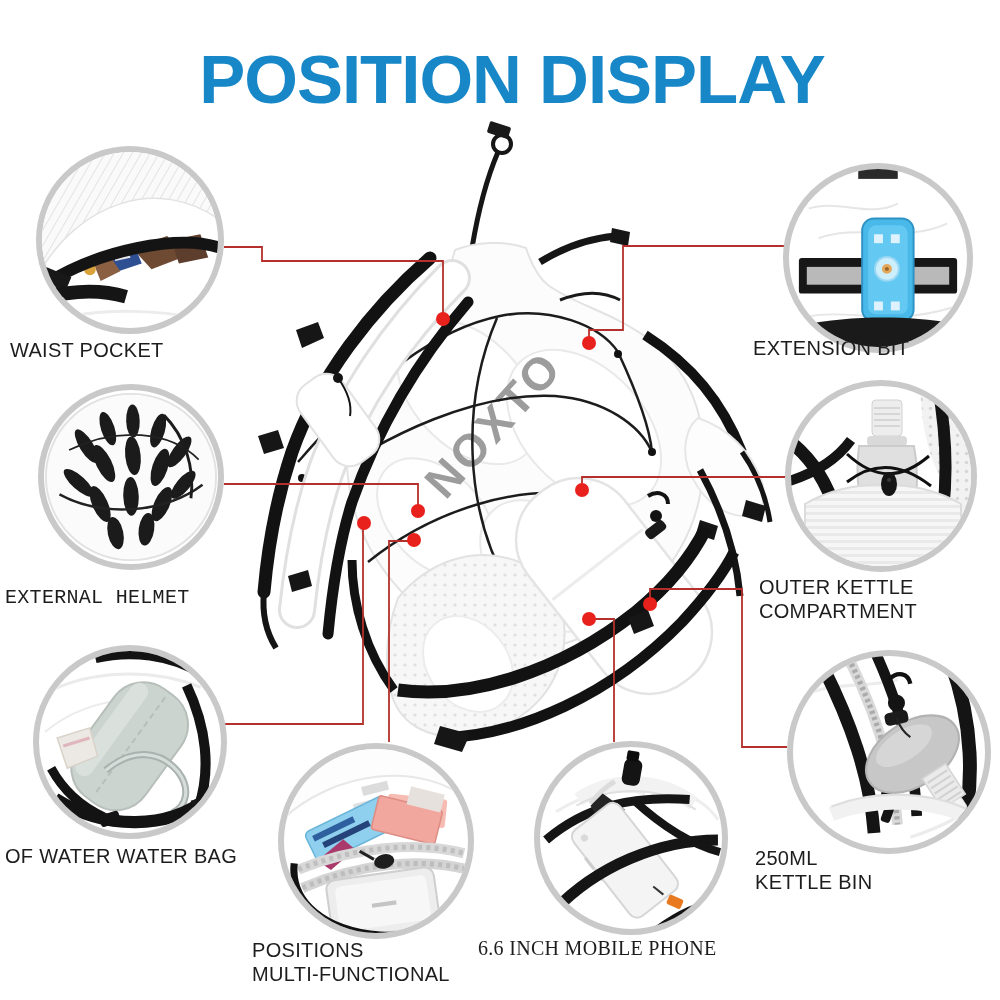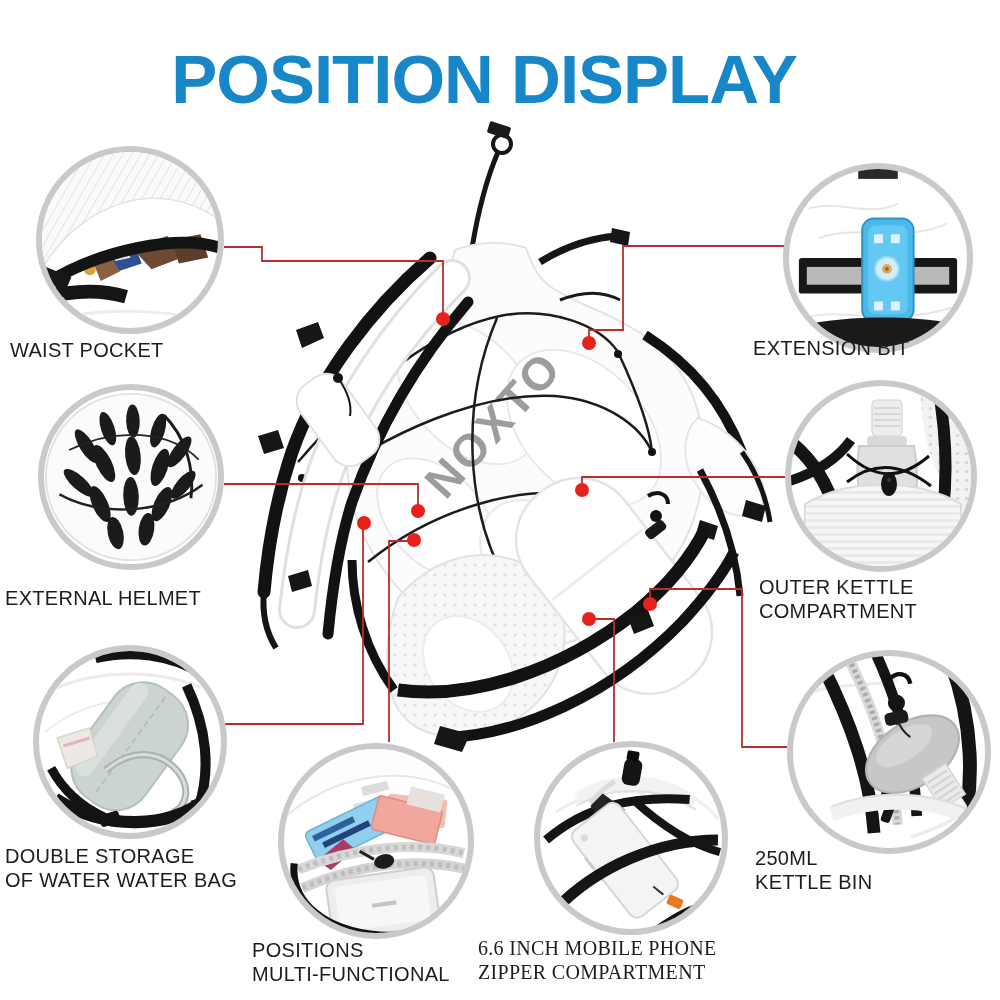--- a/index.html
+++ b/index.html
@@ -1,39 +1,39 @@
 <!DOCTYPE html>
 <html><head>
 <meta charset="utf-8">
 <style>
   html,body{margin:0;padding:0;background:#ffffff;}
   body{width:1000px;height:1000px;position:relative;overflow:hidden;
        font-family:"Liberation Sans","DejaVu Sans",sans-serif;}
   .page-title{position:absolute;left:0;top:40px;width:968px;text-align:center;
-       font-size:69px;font-weight:bold;letter-spacing:-1px;color:#1787c8;margin:0;}
+       font-size:69px;font-weight:bold;letter-spacing:-1px;color:#1787c8;margin:0;padding-left:28px;}
   #overlay{position:absolute;left:0;top:0;width:1000px;height:1000px;z-index:1;}
   .callout{position:absolute;z-index:2;border-radius:50%;border:6px solid #c9c9c9;
        background:#fff;overflow:hidden;box-sizing:border-box;}
   .callout svg{display:block;width:100%;height:100%;}
   .callout-label{position:absolute;z-index:2;text-align:left;color:#1d1d1d;
        font-size:20px;line-height:24px;letter-spacing:.3px;}
   .callout-label span{display:block;}
   
   #co-waist   {left:36px;  top:146px; width:188px; height:188px;}
   #co-ext     {left:783px; top:163px; width:190px; height:190px;}
   #co-helmet  {left:38px;  top:384px; width:186px; height:186px;}
   #co-kettle  {left:785px; top:380px; width:192px; height:192px;}
   #co-double  {left:33px;  top:645px; width:194px; height:194px;}
   #co-multi   {left:278px; top:743px; width:196px; height:196px;}
   #co-phone   {left:534px; top:741px; width:194px; height:194px;}
   #co-bin     {left:787px; top:650px; width:204px; height:204px;}
   
   #lb-waist   {left:10px;  top:338px; width:250px;}
   #lb-ext     {left:753px; top:336px; width:250px;}
-  #lb-helmet  {left:5px;   top:586px; width:250px;}
+  #lb-helmet  {left:5px;   top:586px; width:250px;font-family:Liberation Mono, monospace;}
   #lb-kettle  {left:759px; top:575px; width:250px;}
   #lb-double  {left:5px;   top:844px; width:250px;}
   #lb-multi   {left:252px; top:938px; width:250px;}
   #lb-phone   {left:478px; top:936px; width:300px;font-family:Liberation Serif, serif;}
   #lb-bin     {left:755px; top:846px; width:250px;}
 </style>
 </head>
 <body>
 
 <h1 class="page-title">POSITION DISPLAY</h1>
@@ -283,21 +283,20 @@
     <path d="M 24 94 L 50 86" stroke="#e0b6bd" stroke-width="3"></path>
     <path d="M 16 146 C 66 178 128 176 166 146" stroke="#131313" stroke-width="12" fill="none"></path>
     <path d="M 146 34 C 166 76 170 118 158 154" stroke="#131313" stroke-width="10" fill="none"></path>
     <path d="M 12 116 C 24 138 42 154 64 164" stroke="#131313" stroke-width="9" fill="none"></path>
     <path d="M 56 8 C 90 0 130 4 162 24" stroke="#131313" stroke-width="8" fill="none"></path>
     <polygon points="150,148 170,142 176,158 156,164" fill="#161616"></polygon>
     <rect x="60" y="160" width="20" height="12" rx="3" fill="#141414" transform="rotate(-18 70 166)"></rect>
   </svg>
 </div>
 <div class="callout-label" id="lb-double">
-  <span>DOUBLE STORAGE</span>
   <span>OF WATER WATER BAG</span>
 </div>
 
 <div class="callout" id="co-multi">
   <svg viewBox="0 0 180 180">
     <path d="M -5 72 C 48 20 138 10 185 54 L 185 -5 L -5 -5 Z" fill="#fdfdfd" stroke="#e7e7e7" stroke-width="2"></path>
     <rect x="76" y="34" width="26" height="9" fill="#dcdcdc" transform="rotate(-14 89 38)"></rect>
     <rect x="68" y="50" width="32" height="9" fill="#e0e0e0" transform="rotate(-14 84 54)"></rect>
     <g transform="rotate(-26 66 82)">
       <rect x="24" y="62" width="86" height="34" rx="5" fill="#8fd0ee" stroke="#6cb6da" stroke-width="1.5"></rect>
@@ -348,21 +347,20 @@
     </g>
     <path d="M 14 162 C 56 118 118 92 176 92" stroke="#151515" stroke-width="11" fill="none"></path>
     <path d="M 92 52 C 118 76 148 96 178 104" stroke="#151515" stroke-width="8" fill="none"></path>
     <rect x="126" y="148" width="15" height="10" rx="2" fill="#e8791f" transform="rotate(24 133 153)"></rect>
     <path d="M 122 146 L 112 138" stroke="#333" stroke-width="2"></path>
     <path d="M 116 182 C 140 164 160 156 180 154" stroke="#141414" stroke-width="10" fill="none"></path>
   </svg>
 </div>
 <div class="callout-label" id="lb-phone">
   <span>6.6 INCH MOBILE PHONE</span>
-  <span>ZIPPER COMPARTMENT</span>
 </div>
 
 <div class="callout" id="co-bin">
   <svg viewBox="0 0 180 180">
     <path d="M 12 36 C 40 24 72 30 98 22" stroke="#ececec" stroke-width="3" fill="none"></path>
     <path d="M 110 170 C 140 160 160 150 176 134" stroke="#ececec" stroke-width="3" fill="none"></path>
     <path d="M 28 10 C 54 62 72 112 76 166" stroke="#141414" stroke-width="12" fill="none"></path>
     <path d="M 52 2 C 78 54 94 104 98 158" stroke="#d9d9d9" stroke-width="10" fill="none"></path>
     <path d="M 52 2 C 78 54 94 104 98 158" stroke="#ababab" stroke-width="5" fill="none" stroke-dasharray="3 3"></path>
     <path d="M 76 -6 C 100 46 114 96 116 150" stroke="#141414" stroke-width="10" fill="none"></path>

